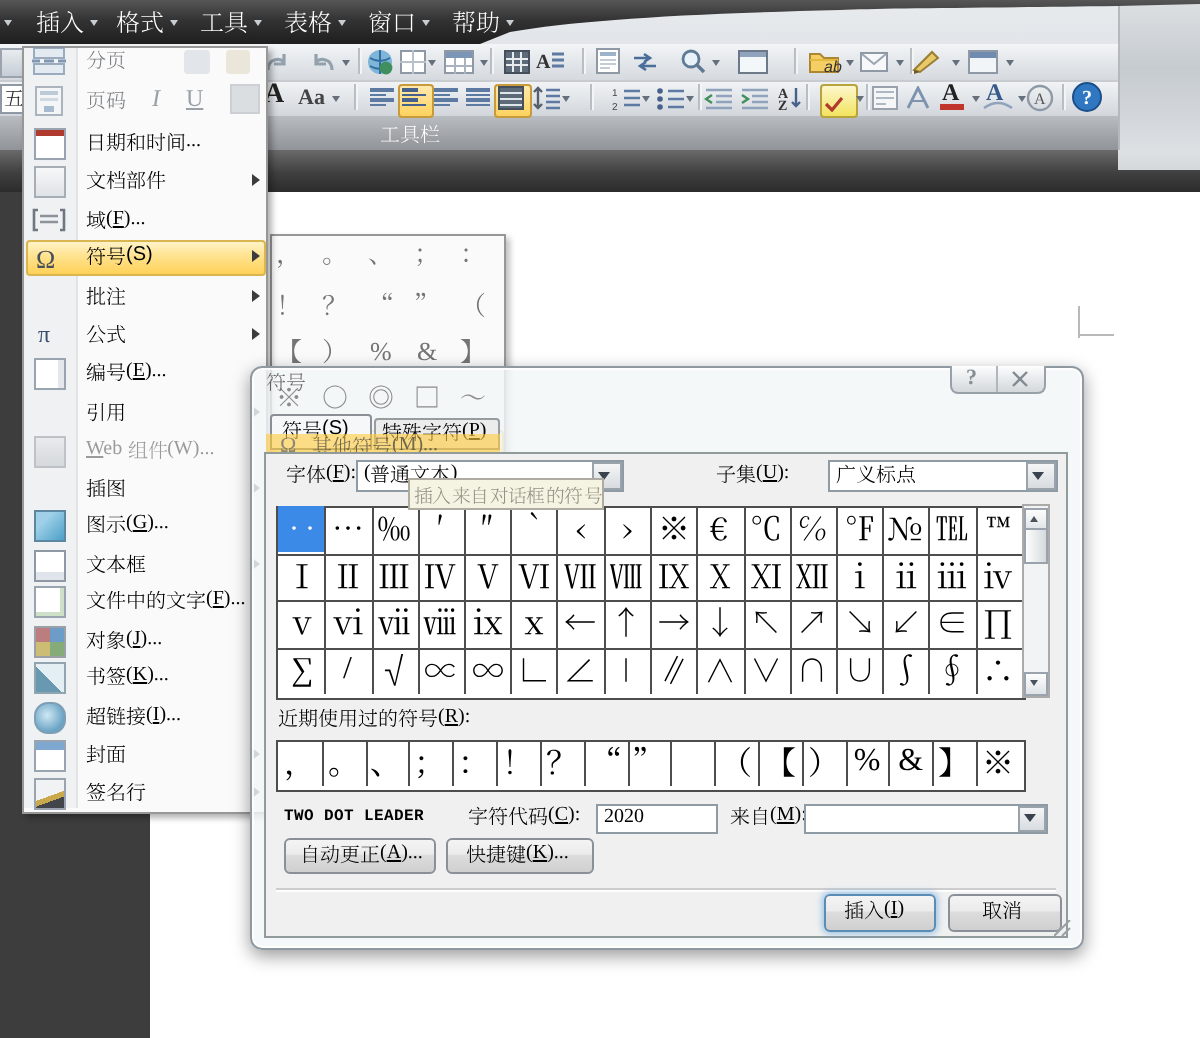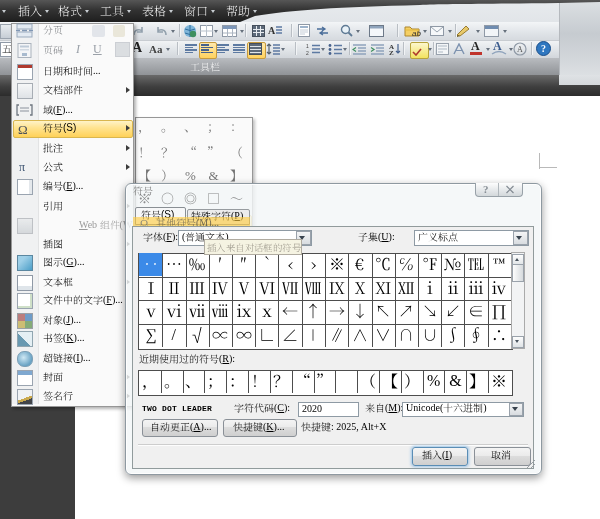--- a/index.html
+++ b/index.html
@@ -370,21 +370,21 @@
         <use href="#u7f16" transform="scale(0.0100)"></use>
       </svg><svg style="width:10.0px;height:10px;display:inline-block;vertical-align:top;overflow:visible;fill:#000;">
         <use href="#u53f7" transform="scale(0.0100)"></use>
       </svg><span style="font-family:Liberation Serif,serif;font-size:10px;line-height:10px;display:inline-block;vertical-align:top;white-space:pre;color:#000;">(<u>E</u>)...</span></div>
     <div class="ab" style="left:43px;top:201.2px;white-space:nowrap;"><svg style="width:10.0px;height:10px;display:inline-block;vertical-align:top;overflow:visible;fill:#000;">
         <use href="#u5f15" transform="scale(0.0100)"></use>
       </svg><svg style="width:10.0px;height:10px;display:inline-block;vertical-align:top;overflow:visible;fill:#000;">
         <use href="#u7528" transform="scale(0.0100)"></use>
       </svg></div>
     <div class="ab" style="left:126px;top:203px;width:0;height:0;border-top:3.5px solid transparent;border-bottom:3.5px solid transparent;border-left:4px solid #3c3c3c;"></div>
-    <div class="ab" style="left:43px;top:220.2px;white-space:nowrap;"><span style="font-family:Liberation Serif,serif;font-size:10px;line-height:10px;display:inline-block;vertical-align:top;white-space:pre;color:#9a9a9a;margin-left:36px;"><u>W</u>eb </span><svg style="width:10.0px;height:10px;display:inline-block;vertical-align:top;overflow:visible;fill:#9a9a9a;">
+    <div class="ab" style="left:43px;top:220.2px;white-space:nowrap;"><span style="font-family:Liberation Serif,serif;font-size:10px;line-height:10px;display:inline-block;vertical-align:top;white-space:pre;color:#9a9a9a;"><u>W</u>eb </span><svg style="width:10.0px;height:10px;display:inline-block;vertical-align:top;overflow:visible;fill:#9a9a9a;">
         <use href="#u7ec4" transform="scale(0.0100)"></use>
       </svg><svg style="width:10.0px;height:10px;display:inline-block;vertical-align:top;overflow:visible;fill:#9a9a9a;">
         <use href="#u4ef6" transform="scale(0.0100)"></use>
       </svg><span style="font-family:Liberation Serif,serif;font-size:10px;line-height:10px;display:inline-block;vertical-align:top;white-space:pre;color:#9a9a9a;">(W)...</span></div>
     <div class="ab" style="left:43px;top:239.2px;white-space:nowrap;"><svg style="width:10.0px;height:10px;display:inline-block;vertical-align:top;overflow:visible;fill:#000;">
         <use href="#u63d2" transform="scale(0.0100)"></use>
       </svg><svg style="width:10.0px;height:10px;display:inline-block;vertical-align:top;overflow:visible;fill:#000;">
         <use href="#u56fe" transform="scale(0.0100)"></use>
       </svg></div>
     <div class="ab" style="left:126px;top:241px;width:0;height:0;border-top:3.5px solid transparent;border-bottom:3.5px solid transparent;border-left:4px solid #3c3c3c;"></div>
@@ -873,56 +873,40 @@
         <use href="#u7801" transform="scale(0.0100)"></use>
       </svg><span style="font-family:Liberation Serif,serif;font-size:10px;line-height:10px;display:inline-block;vertical-align:top;white-space:pre;color:#000;">(<u>C</u>):</span></div>
     <div class="ab" style="left:298px;top:402px;width:59px;height:13px;background:#fff;border:1px solid #8e9aa4;"></div>
     <div class="ab" style="left:302px;top:404px;font-family:Liberation Serif,serif;font-size:10px;line-height:10px;color:#000;">2020</div>
     <div class="ab" style="left:365px;top:403.2px;white-space:nowrap;"><svg style="width:10.0px;height:10px;display:inline-block;vertical-align:top;overflow:visible;fill:#000;">
         <use href="#u6765" transform="scale(0.0100)"></use>
       </svg><svg style="width:10.0px;height:10px;display:inline-block;vertical-align:top;overflow:visible;fill:#000;">
         <use href="#u81ea" transform="scale(0.0100)"></use>
       </svg><span style="font-family:Liberation Serif,serif;font-size:10px;line-height:10px;display:inline-block;vertical-align:top;white-space:pre;color:#000;">(<u>M</u>):</span></div>
     <div class="ab" style="left:402px;top:402px;width:120px;height:13px;background:#fff;border:1px solid #8e9aa4;"></div>
-    <div class="ab" style="left:406px;top:403.2px;white-space:nowrap;"><span style="font-family:Liberation Serif,serif;font-size:10px;line-height:10px;display:inline-block;vertical-align:top;white-space:pre;color:#000;">Unicode(</span><svg style="width:10.0px;height:10px;display:inline-block;vertical-align:top;overflow:visible;fill:#000;">
-        <use href="#u5341" transform="scale(0.0100)"></use>
-      </svg><svg style="width:10.0px;height:10px;display:inline-block;vertical-align:top;overflow:visible;fill:#000;">
-        <use href="#u516d" transform="scale(0.0100)"></use>
-      </svg><svg style="width:10.0px;height:10px;display:inline-block;vertical-align:top;overflow:visible;fill:#000;">
-        <use href="#u8fdb" transform="scale(0.0100)"></use>
-      </svg><svg style="width:10.0px;height:10px;display:inline-block;vertical-align:top;overflow:visible;fill:#000;">
-        <use href="#u5236" transform="scale(0.0100)"></use>
-      </svg><span style="font-family:Liberation Serif,serif;font-size:10px;line-height:10px;display:inline-block;vertical-align:top;white-space:pre;color:#000;">)</span></div>
     <div class="ab" style="left:509px;top:403px;width:12px;height:11px;background:linear-gradient(#f4f5f6,#d8dce0);border:1px solid #9aa2ab;"></div>
     <div class="ab" style="left:512px;top:407px;width:0;height:0;border-left:3px solid transparent;border-right:3px solid transparent;border-top:4px solid #39434e;"></div>
     <div class="ab" style="left:142px;top:419px;width:74px;height:16px;background:linear-gradient(#f4f4f4,#ebebeb 45%,#dddddd 46%,#cfcfcf);border:1px solid #8a9097;border-radius:3px;"></div>
     <div class="ab" style="left:150px;top:422.2px;white-space:nowrap;"><svg style="width:10.0px;height:10px;display:inline-block;vertical-align:top;overflow:visible;fill:#000;">
         <use href="#u81ea" transform="scale(0.0100)"></use>
       </svg><svg style="width:10.0px;height:10px;display:inline-block;vertical-align:top;overflow:visible;fill:#000;">
         <use href="#u52a8" transform="scale(0.0100)"></use>
       </svg><svg style="width:10.0px;height:10px;display:inline-block;vertical-align:top;overflow:visible;fill:#000;">
         <use href="#u66f4" transform="scale(0.0100)"></use>
       </svg><svg style="width:10.0px;height:10px;display:inline-block;vertical-align:top;overflow:visible;fill:#000;">
         <use href="#u6b63" transform="scale(0.0100)"></use>
       </svg><span style="font-family:Liberation Serif,serif;font-size:10px;line-height:10px;display:inline-block;vertical-align:top;white-space:pre;color:#000;">(<u>A</u>)...</span></div>
     <div class="ab" style="left:223px;top:419px;width:72px;height:16px;background:linear-gradient(#f4f4f4,#ebebeb 45%,#dddddd 46%,#cfcfcf);border:1px solid #8a9097;border-radius:3px;"></div>
     <div class="ab" style="left:233px;top:422.2px;white-space:nowrap;"><svg style="width:10.0px;height:10px;display:inline-block;vertical-align:top;overflow:visible;fill:#000;">
         <use href="#u5feb" transform="scale(0.0100)"></use>
       </svg><svg style="width:10.0px;height:10px;display:inline-block;vertical-align:top;overflow:visible;fill:#000;">
         <use href="#u6377" transform="scale(0.0100)"></use>
       </svg><svg style="width:10.0px;height:10px;display:inline-block;vertical-align:top;overflow:visible;fill:#000;">
         <use href="#u952e" transform="scale(0.0100)"></use>
       </svg><span style="font-family:Liberation Serif,serif;font-size:10px;line-height:10px;display:inline-block;vertical-align:top;white-space:pre;color:#000;">(<u>K</u>)...</span></div>
-    <div class="ab" style="left:301px;top:422.2px;white-space:nowrap;"><svg style="width:10.0px;height:10px;display:inline-block;vertical-align:top;overflow:visible;fill:#000;">
-        <use href="#u5feb" transform="scale(0.0100)"></use>
-      </svg><svg style="width:10.0px;height:10px;display:inline-block;vertical-align:top;overflow:visible;fill:#000;">
-        <use href="#u6377" transform="scale(0.0100)"></use>
-      </svg><svg style="width:10.0px;height:10px;display:inline-block;vertical-align:top;overflow:visible;fill:#000;">
-        <use href="#u952e" transform="scale(0.0100)"></use>
-      </svg><span style="font-family:Liberation Serif,serif;font-size:10px;line-height:10px;display:inline-block;vertical-align:top;white-space:pre;color:#000;">: 2025, Alt+X</span></div>
     <div class="ab" style="left:138px;top:444px;width:390px;height:1px;background:#cdcdcd;"></div>
     <div class="ab" style="left:138px;top:445px;width:390px;height:1px;background:#fdfdfd;"></div>
     <div class="ab" style="left:412px;top:447px;width:54px;height:17px;background:linear-gradient(#f4f4f4,#ebebeb 45%,#dddddd 46%,#cfcfcf);border:1px solid #5a8db5;border-radius:3px;box-shadow:0 0 3px 1px rgba(90,160,220,0.55);"></div>
     <div class="ab" style="left:422px;top:450.2px;white-space:nowrap;"><svg style="width:10.0px;height:10px;display:inline-block;vertical-align:top;overflow:visible;fill:#000;">
         <use href="#u63d2" transform="scale(0.0100)"></use>
       </svg><svg style="width:10.0px;height:10px;display:inline-block;vertical-align:top;overflow:visible;fill:#000;">
         <use href="#u5165" transform="scale(0.0100)"></use>
       </svg><span style="font-family:Liberation Serif,serif;font-size:10px;line-height:10px;display:inline-block;vertical-align:top;white-space:pre;color:#000;">(<u>I</u>)</span></div>
     <div class="ab" style="left:474px;top:447px;width:55px;height:17px;background:linear-gradient(#f4f4f4,#ebebeb 45%,#dddddd 46%,#cfcfcf);border:1px solid #8a9097;border-radius:3px;"></div>
     <div class="ab" style="left:491px;top:450.2px;white-space:nowrap;"><svg style="width:10.0px;height:10px;display:inline-block;vertical-align:top;overflow:visible;fill:#000;">

